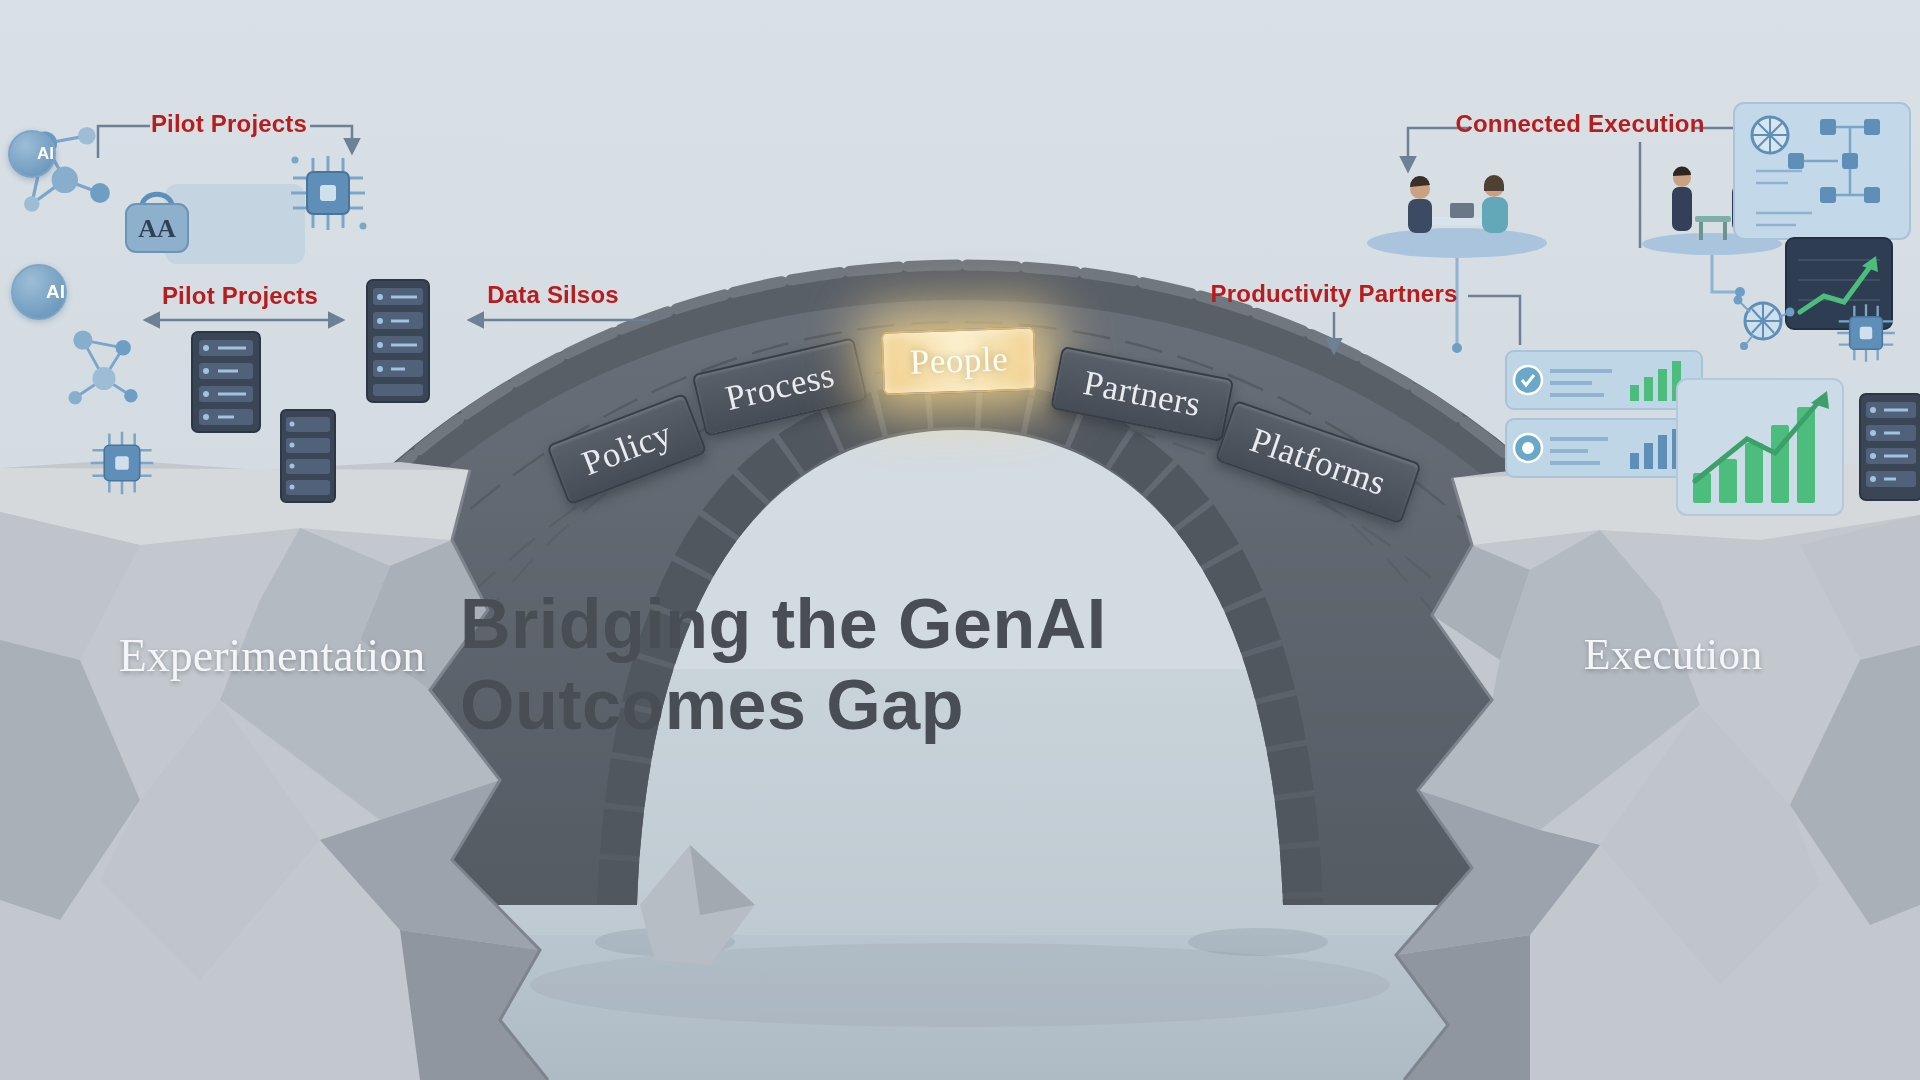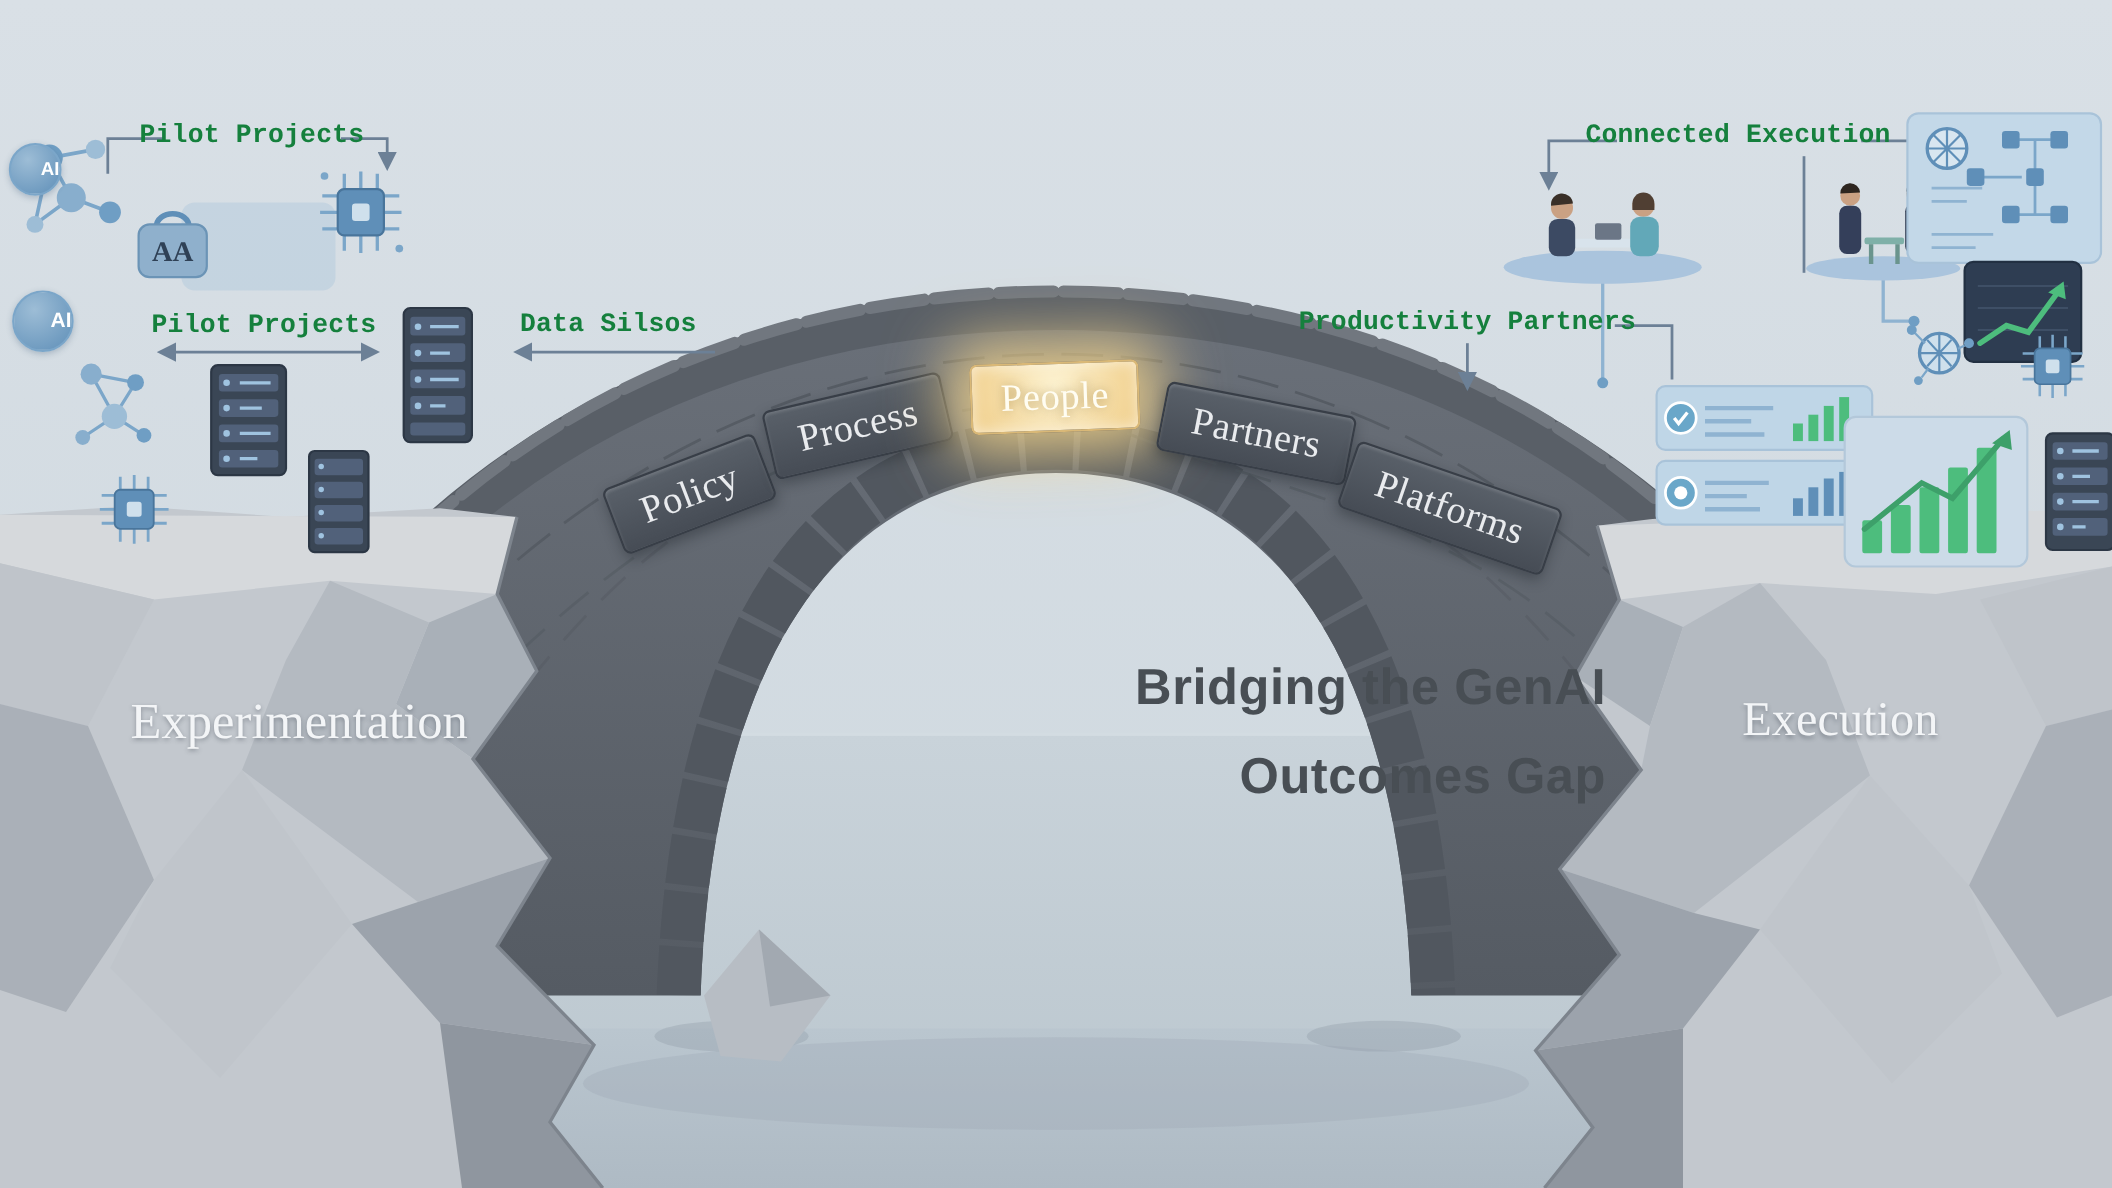--- a/index.html
+++ b/index.html
@@ -2,28 +2,28 @@
 <html><head>
 <meta charset="utf-8">
 <style>
   html,body{margin:0;padding:0;background:#d6dee4;}
   .scene{position:relative;width:1920px;height:1080px;overflow:hidden;
          font-family:"Liberation Sans",sans-serif;}
   .scene svg.bg{position:absolute;left:0;top:0;}
 
   
   .abs{position:absolute;transform:translate(-50%,-50%);}
-  .annotation{font-size:24px;font-weight:600;color:#15803d;white-space:nowrap;
-              letter-spacing:.2px;font-family:Liberation Mono, monospace;}
+  .annotation{font-size:24px;font-weight:600;color:#b91c1c;white-space:nowrap;
+              letter-spacing:.2px;}
   .cliff-label{font-family:"Liberation Serif",serif;color:#f3f5f7;
                text-shadow:0 2px 4px rgba(40,50,60,.35);white-space:nowrap;}
   .cliff-label.left{font-size:46px;}
   .cliff-label.right{font-size:44px;}
   .title{position:absolute;left:50%;top:584px;transform:translateX(-50%);
-         width:1000px;text-align:right;font-weight:700;font-size:46px;
+         width:1000px;text-align:left;font-weight:700;font-size:70px;
          line-height:81px;color:#484e54;letter-spacing:.5px;}
 
   
   .stone{position:absolute;font-family:"Liberation Serif",serif;font-size:35px;
          color:#e9ebee;background:linear-gradient(180deg,#596069,#464c55);
          border:2px solid #383e47;border-radius:7px;padding:10px 26px;
          white-space:nowrap;letter-spacing:.5px;
          box-shadow:inset 0 2px 3px rgba(255,255,255,.14),0 5px 12px rgba(20,25,32,.35);}
   .stone.glow{background:radial-gradient(circle at 50% 35%,#fdf3d2,#f0cd87);
          color:#fffdf2;border-color:#d9b877;

